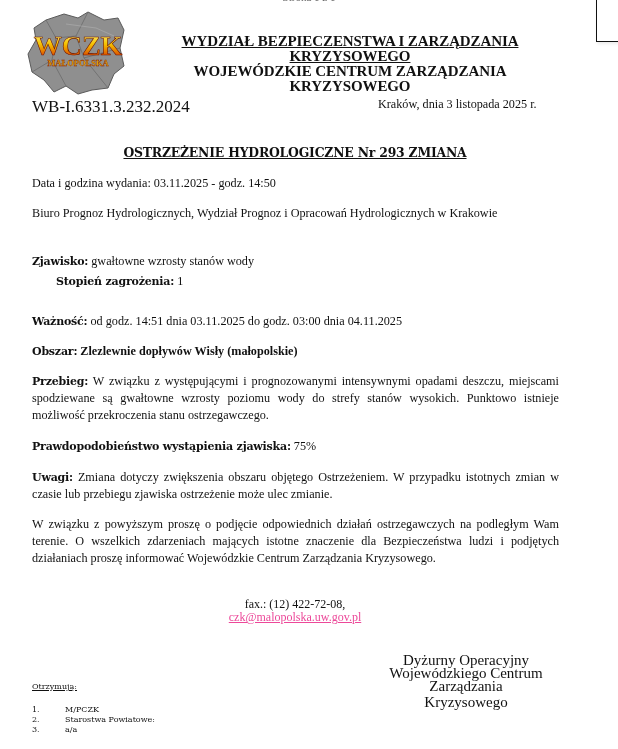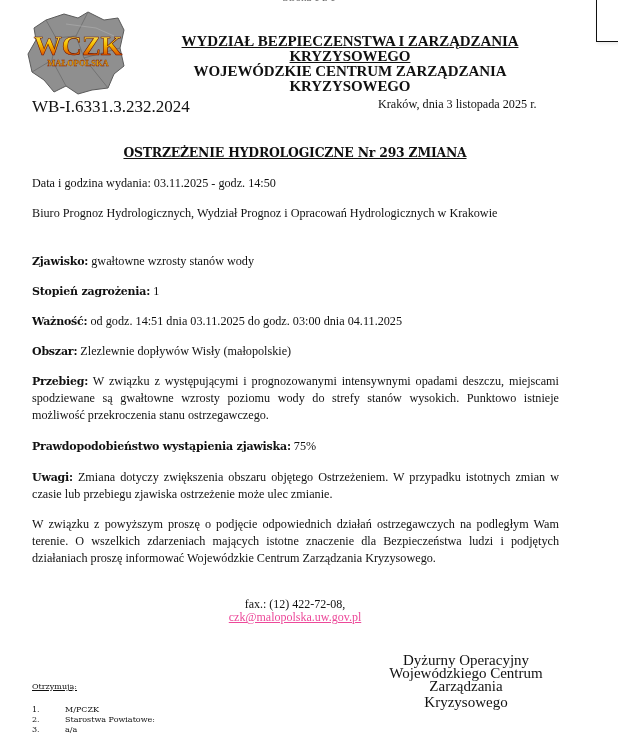--- a/index.html
+++ b/index.html
@@ -88,29 +88,29 @@
 <div class="abs doc-title">OSTRZEŻENIE HYDROLOGICZNE Nr 293 ZMIANA</div>
 
 <div class="abs p" style="top:175px;">Data i godzina wydania: 03.11.2025 - godz. 14:50</div>
 
 <div class="abs p" style="top:205px;">Biuro Prognoz Hydrologicznych, Wydział Prognoz i Opracowań Hydrologicznych w Krakowie</div>
 
 <div class="abs p" style="top:253px;">
   <b>Zjawisko:</b><span> gwałtowne wzrosty stanów wody</span>
 </div>
 
-<div class="abs p" style="top:283px;">
+<div class="abs p" style="top:273px;margin-left:24px;">
   <b>Stopień zagrożenia:</b><span> 1</span>
 </div>
 
 <div class="abs p" style="top:313px;">
   <b>Ważność:</b><span> od godz. 14:51 dnia 03.11.2025 do godz. 03:00 dnia 04.11.2025</span>
 </div>
 
-<div class="abs p" style="top:343px;">
+<div class="abs p" style="top:343px;font-weight:bold;">
   <b>Obszar:</b><span> Zlezlewnie dopływów Wisły (małopolskie)</span>
 </div>
 
 <div class="abs p" style="top:373px;">
   <b>Przebieg:</b><span> W związku z występującymi i prognozowanymi intensywnymi opadami deszczu, miejscami spodziewane są gwałtowne wzrosty poziomu wody do strefy stanów wysokich. Punktowo istnieje możliwość przekroczenia stanu ostrzegawczego.</span>
 </div>
 
 <div class="abs p" style="top:438px;">
   <b>Prawdopodobieństwo wystąpienia zjawiska:</b><span> 75%</span>
 </div>

